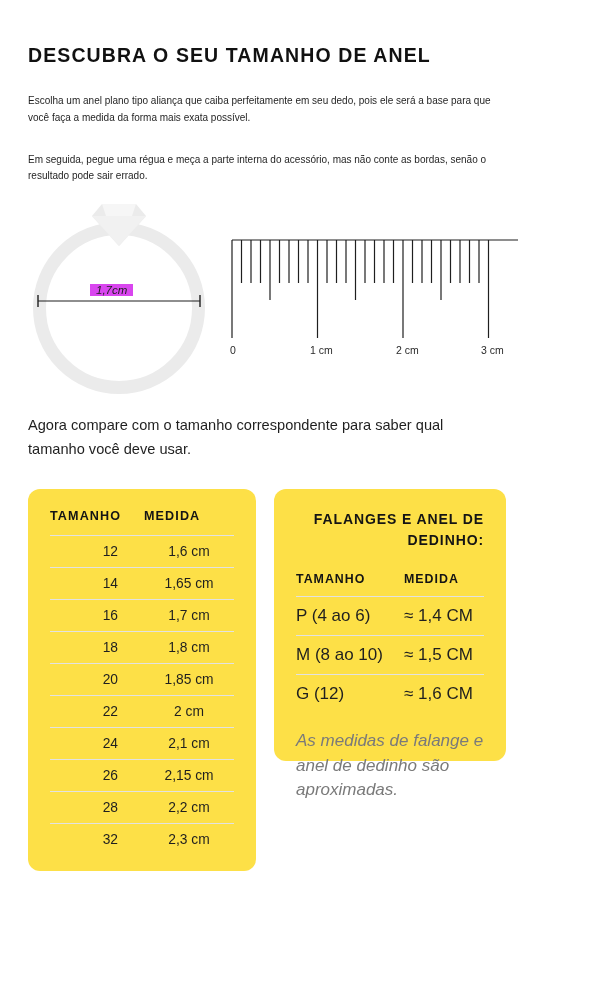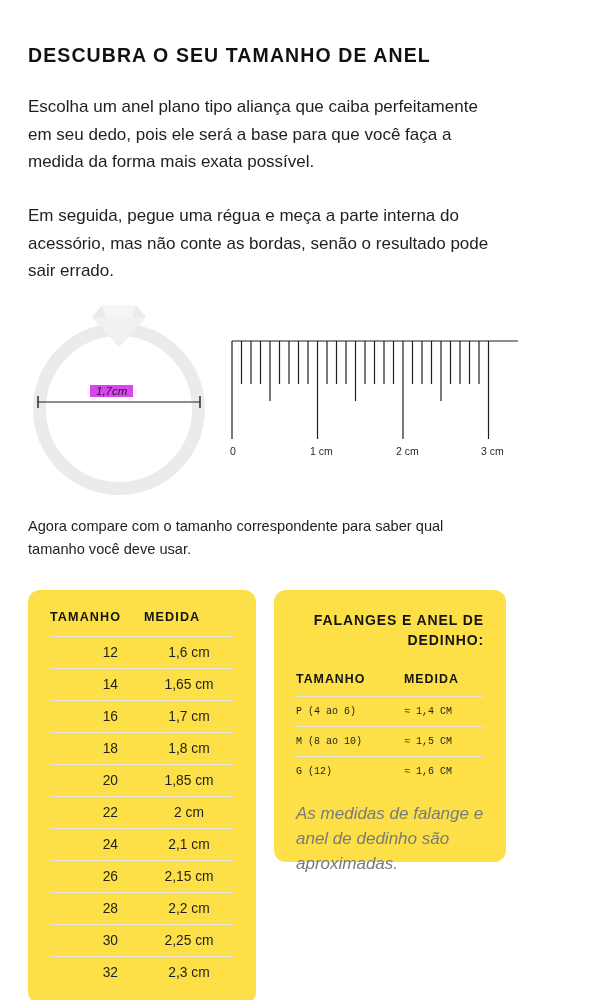--- a/index.html
+++ b/index.html
@@ -23,21 +23,21 @@
   }
   .title {
     font-size: 19.5px;
     font-weight: bold;
     letter-spacing: 1.1px;
     color: #111111;
     margin: 0 0 26px 0;
     line-height: 1.2;
   }
   .para {
-    font-size: 17px;
+    font-size: 10px;
     line-height: 1.62;
     color: #1f1f1f;
     margin: 0 0 20px 0;
     max-width: 478px;
   }
   .para.second {
     margin-top: 26px;
     margin-bottom: 0;
   }
 
@@ -173,25 +173,24 @@
     font-weight: bold;
     font-size: 12.4px;
     letter-spacing: 1px;
     color: #141414;
     padding: 0 0 10px 0;
   }
   .fhead .c1 { width: 108px; }
   .fhead .c2 { flex: 1; }
   .frow {
     display: flex;
-    font-size: 10px;
+    font-size: 17px;
     color: #1f1f1f;
     padding: 9px 0;
     border-top: 1px solid #e2e2e2;
-    font-family: Liberation Mono, monospace;
   }
   .frow .c1 { width: 108px; }
   .frow .c2 { flex: 1; }
   .fnote {
     font-style: italic;
     font-size: 17px;
     line-height: 1.45;
     color: #7a7a7a;
     margin-top: 16px;
   }
@@ -308,24 +307,20 @@
       </div>
       <div class="srow">
         <div class="c1">26</div>
         <div class="c2">2,15 cm</div>
       </div>
       <div class="srow">
         <div class="c1">28</div>
         <div class="c2">2,2 cm</div>
       </div>
       <div class="srow">
-        <div class="c1">30</div>
-        <div class="c2">2,25 cm</div>
-      </div>
-      <div class="srow">
         <div class="c1">32</div>
         <div class="c2">2,3 cm</div>
       </div>
     </div>
 
     <div class="card card-right">
       <div class="rtitle">FALANGES E ANEL DE DEDINHO:</div>
       <div class="fhead">
         <div class="c1">TAMANHO</div>
         <div class="c2">MEDIDA</div>

